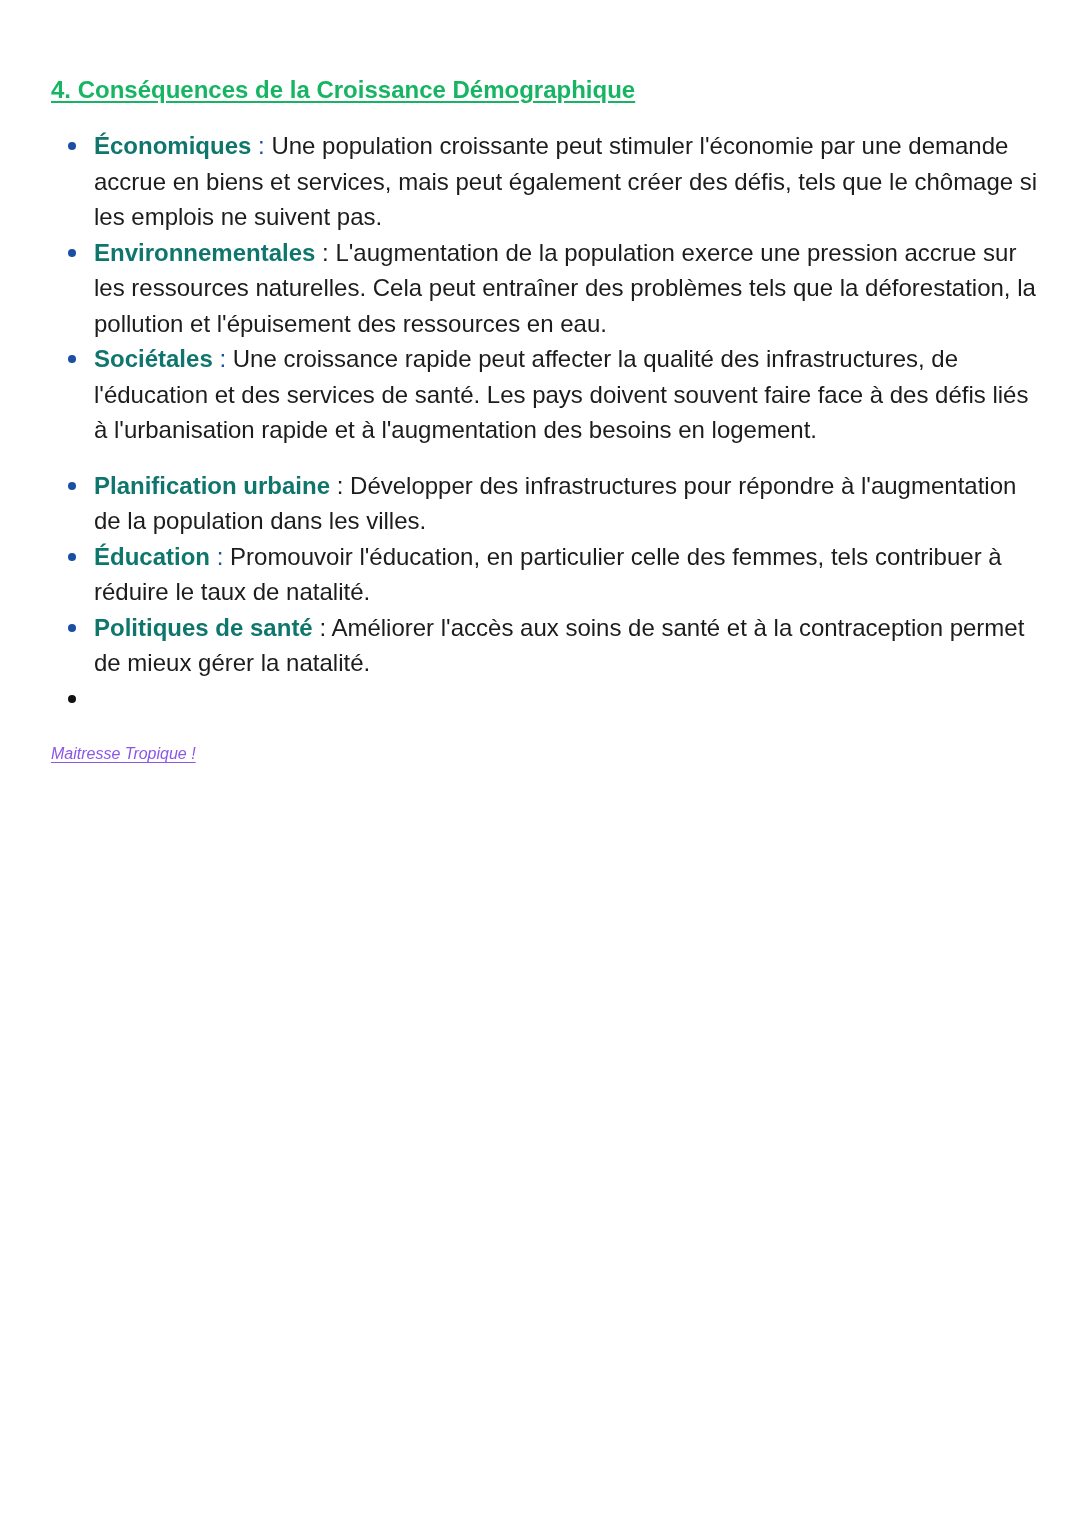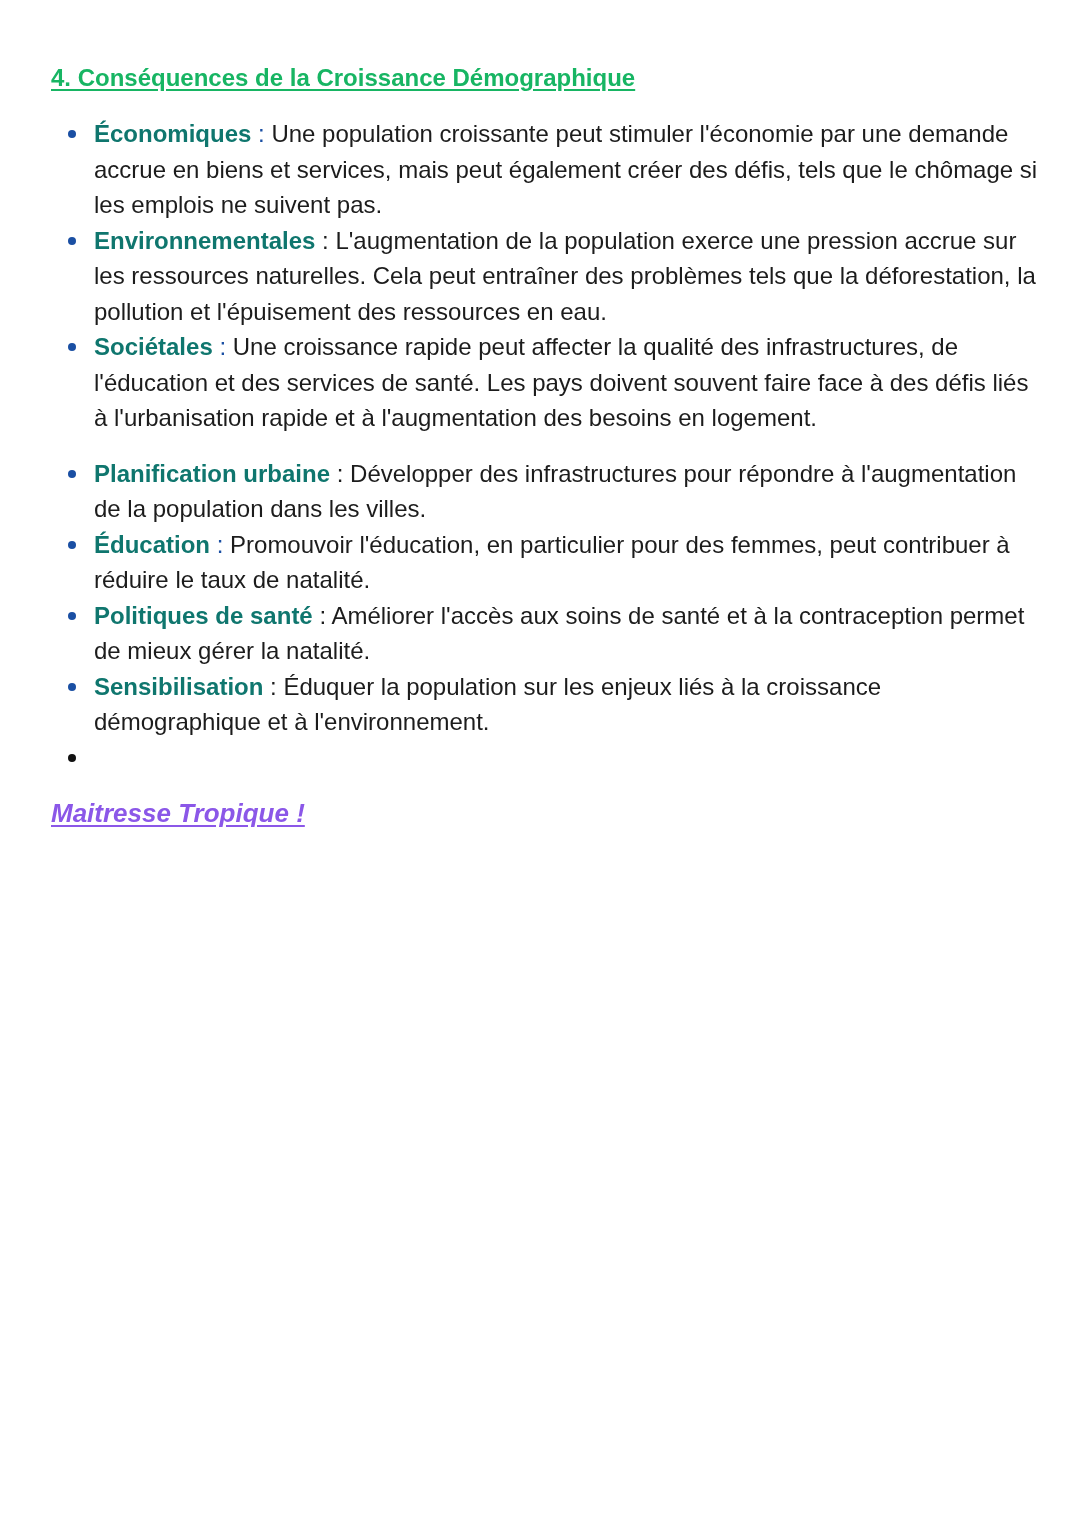--- a/index.html
+++ b/index.html
@@ -23,58 +23,55 @@
     .bullet {
       position: absolute; left: 17px; top: 14px;
       width: 8px; height: 8px; border-radius: 50%;
       background: #1a4fa3;
     }
     .bullet.black { background: #111; }
     .term { color: #0f766e; font-weight: bold; }
     .colon-blue { color: #1a4fa3; }
     .para { font-size: 24px; line-height: 36px; margin: 0; }
     .signature {
-      color: #8b57e8; font-weight: bold; font-style: italic;
-      font-size: 26px; text-decoration: underline; text-underline-offset: 3px;
+      color: #8b57e8; font-weight: normal; font-style: italic;
+      font-size: 16px; text-decoration: underline; text-underline-offset: 3px;
       line-height: 36px; margin: 0;
     }
   </style>
 </head>
 <body>
 
 <div class="page">
 
-  <h2 class="heading" style="margin-bottom:20px;">4. Conséquences de la Croissance Démographique</h2>
+  <h2 class="heading" style="margin-bottom:20px;margin-top:12px;">4. Conséquences de la Croissance Démographique</h2>
 
   <ul class="list" style="margin-bottom:20px;">
     <li class="item">
       <span class="bullet"></span><span class="term">Économiques</span><span class="colon-blue"> : </span><span>Une population croissante peut stimuler l'économie par une demande accrue en biens et services, mais peut également créer des défis, tels que le chômage si les emplois ne suivent pas.</span>
     </li>
     <li class="item">
       <span class="bullet"></span><span class="term">Environnementales</span><span> : </span><span>L'augmentation de la population exerce une pression accrue sur les ressources naturelles. Cela peut entraîner des problèmes tels que la déforestation, la pollution et l'épuisement des ressources en eau.</span>
     </li>
     <li class="item">
       <span class="bullet"></span><span class="term">Sociétales</span><span class="colon-blue"> : </span><span>Une croissance rapide peut affecter la qualité des infrastructures, de l'éducation et des services de santé. Les pays doivent souvent faire face à des défis liés à l'urbanisation rapide et à l'augmentation des besoins en logement.</span>
     </li>
   </ul>
 
 
 
   <ul class="list" style="margin-bottom:20px;">
     <li class="item">
       <span class="bullet"></span><span class="term">Planification urbaine</span><span> : </span><span>Développer des infrastructures pour répondre à l'augmentation de la population dans les villes.</span>
     </li>
     <li class="item">
-      <span class="bullet"></span><span class="term">Éducation</span><span class="colon-blue"> : </span><span>Promouvoir l'éducation, en particulier pour des femmes, peut contribuer à réduire le taux de natalité.</span>
+      <span class="bullet"></span><span class="term">Éducation</span><span class="colon-blue"> : </span><span>Promouvoir l'éducation, en particulier celle des femmes, tels contribuer à réduire le taux de natalité.</span>
     </li>
     <li class="item">
       <span class="bullet"></span><span class="term">Politiques de santé</span><span> : </span><span>Améliorer l'accès aux soins de santé et à la contraception permet de mieux gérer la natalité.</span>
-    </li>
-    <li class="item">
-      <span class="bullet"></span><span class="term">Sensibilisation</span><span> : </span><span>Éduquer la population sur les enjeux liés à la croissance démographique et à l'environnement.</span>
     </li>
     <li class="item" style="min-height:35.5px;">
       <span class="bullet black"></span><span></span>
     </li>
   </ul>
 
   <p class="signature">Maitresse Tropique !</p>
 
 </div>
 

